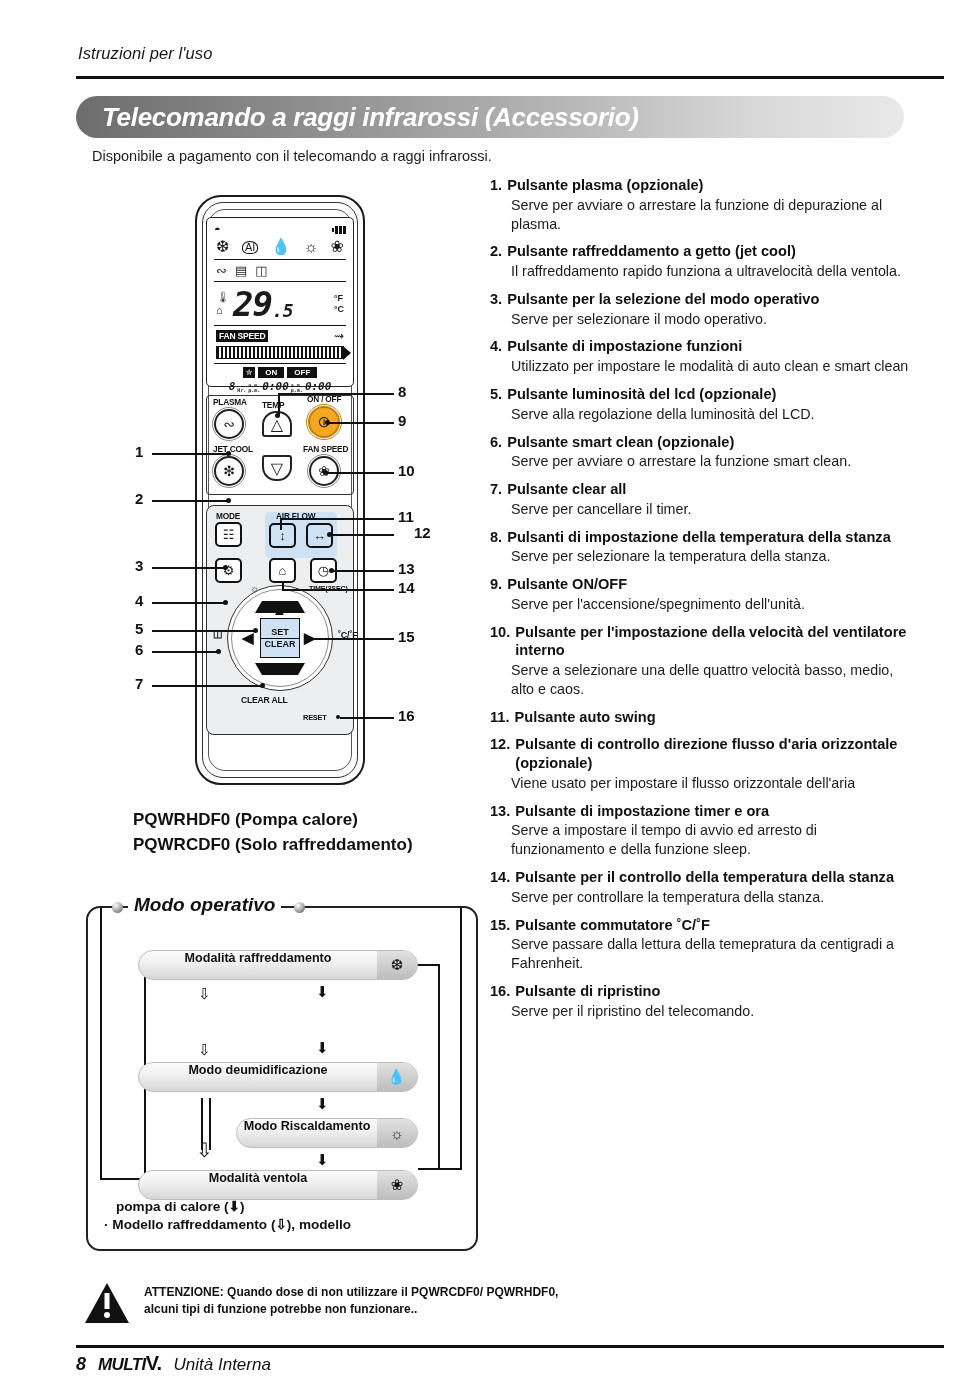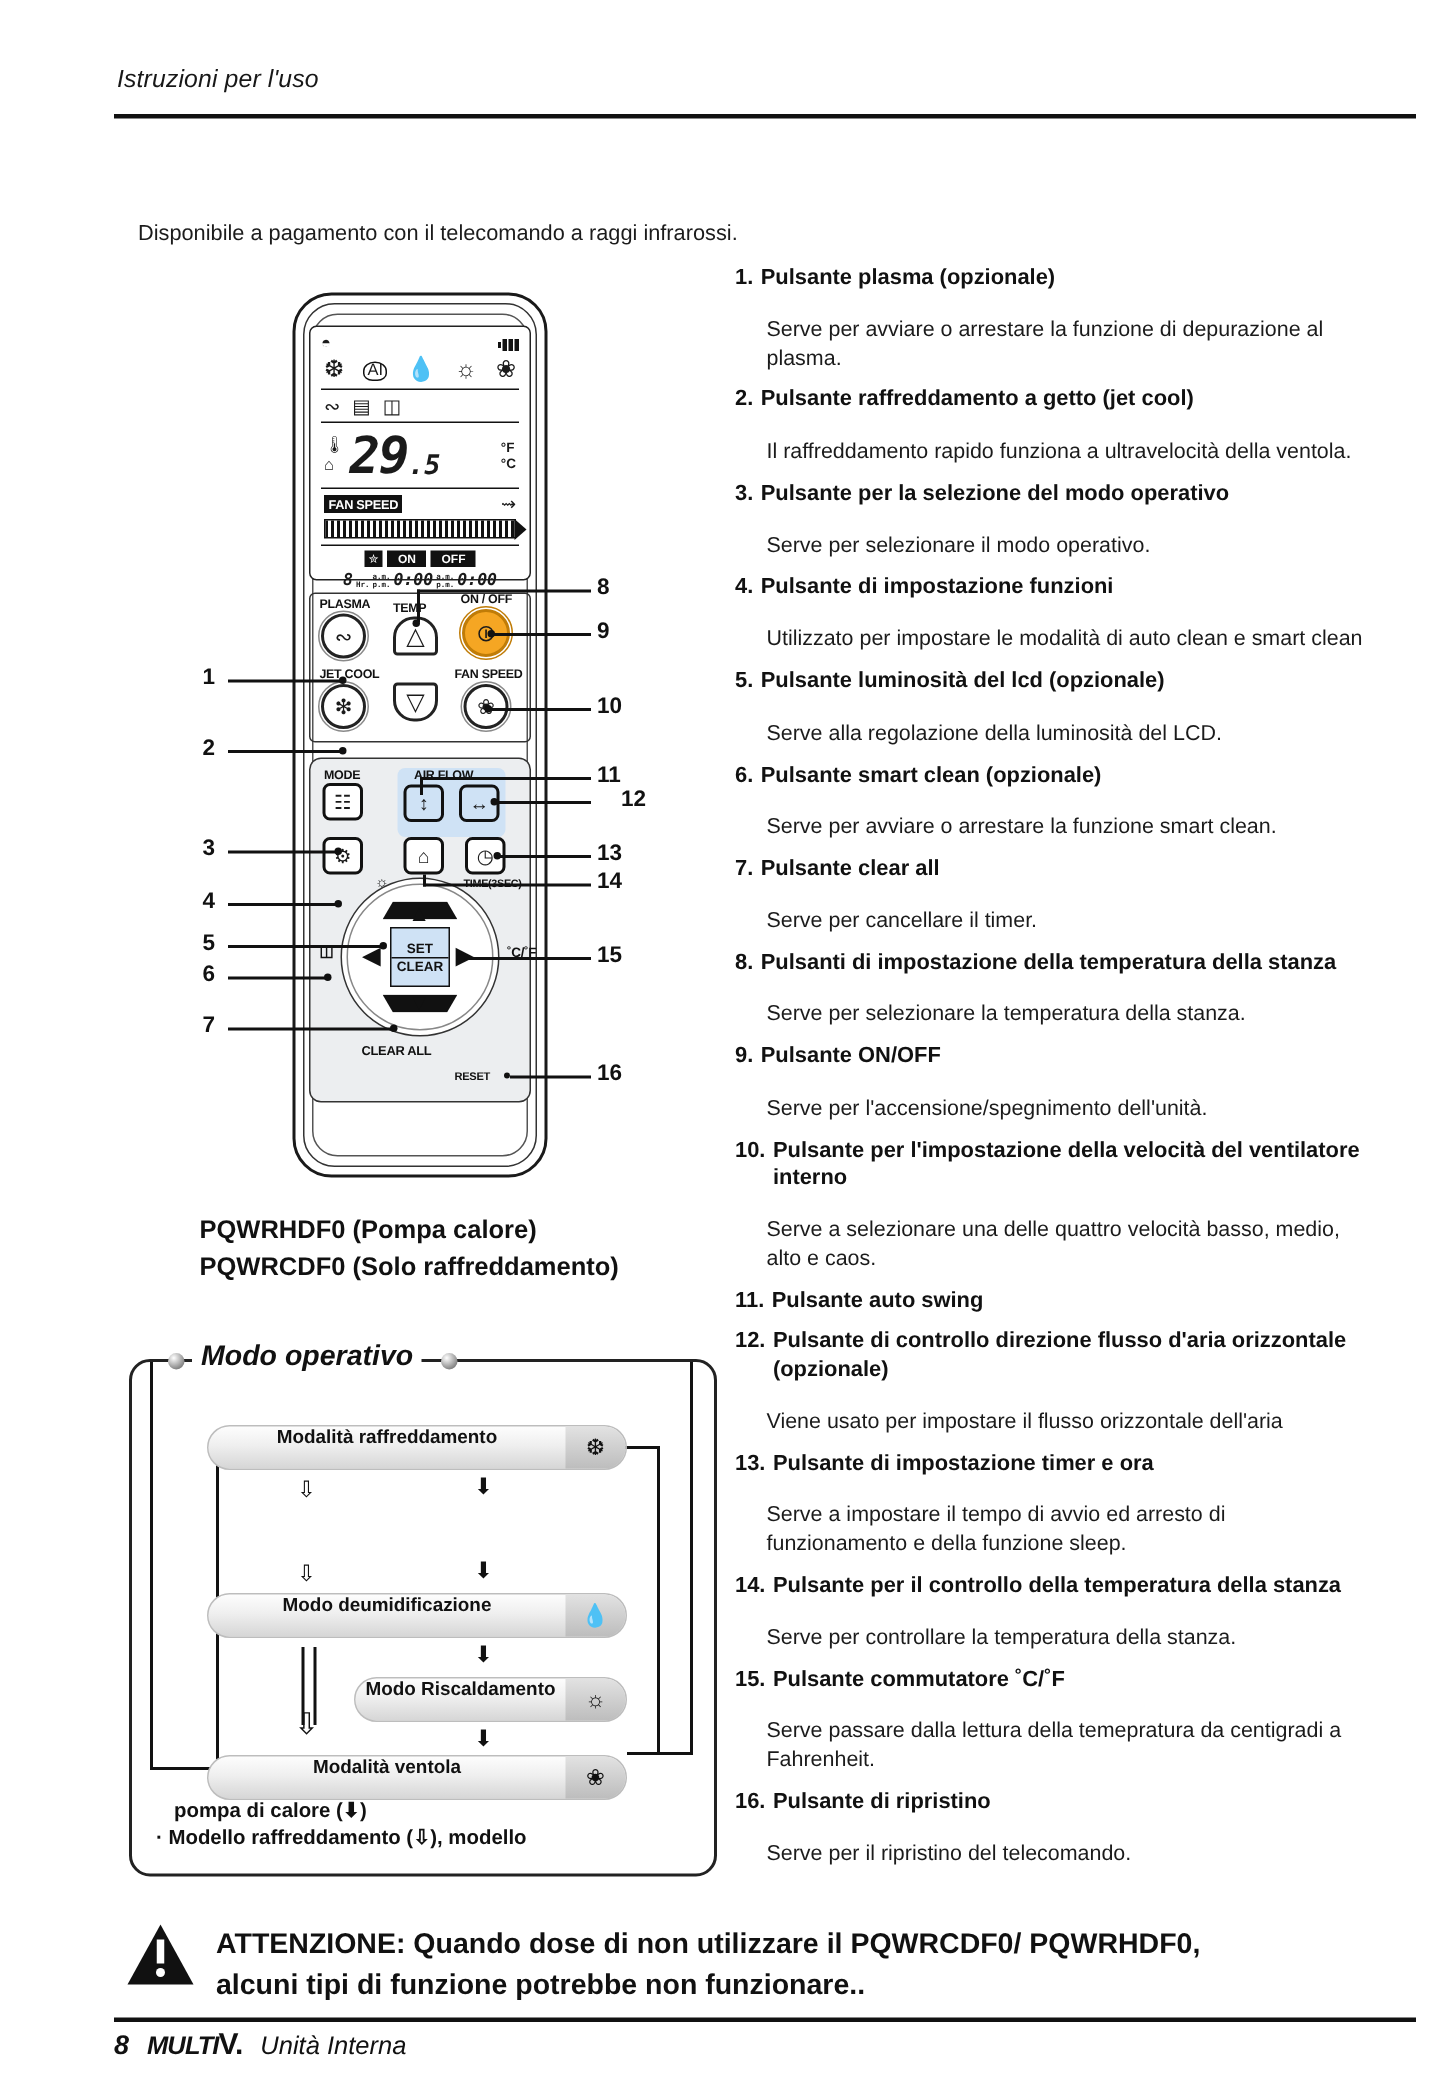--- a/index.html
+++ b/index.html
@@ -43,21 +43,21 @@
   }
   .desc-item { margin-bottom: 9px; }
   .desc-head {
     font-size: 14.6px; font-weight: 700; line-height: 1.28;
     display: flex; gap: 5px; color: #111;
   }
   .desc-head .num { flex: 0 0 auto; }
   .desc-head .txt { flex: 1 1 auto; }
   .desc-body {
     font-size: 14.3px; line-height: 1.32; color: #1b1b1b;
-    padding-left: 21px; margin-top: 16px;
+    padding-left: 21px; margin-top: 1px;
   }
 
   
   .remote-wrap { position: absolute; left: 110px; top: 185px; width: 330px; height: 620px; }
   .remote-body {
     position: absolute; left: 85px; top: 10px; width: 170px; height: 590px;
     border: 2.5px solid #1a1a1a; border-radius: 26px; background: #fff;
   }
   .remote-body:before {
     content:""; position:absolute; left:5px; top:5px; right:5px; bottom:5px;
@@ -237,39 +237,42 @@
 
   
   .caution {
     position:absolute; left:84px; top:1282px; width:850px;
     display:flex; gap:14px; align-items:flex-start;
   }
   .tri {
     position:relative; width:46px; height:42px; flex:0 0 46px;
   }
   .tri svg { display:block; }
-  .caution-txt { font-size:19px; font-weight:700; line-height:1.4; color:#111; padding-top:2px; }
+  .caution-txt { font-size:12px; font-weight:700; line-height:1.4; color:#111; padding-top:2px; }
   .footer-rule {
     position:absolute; left:76px; top:1345px; width:868px; height:3px; background:#111;
   }
   .footer {
     position:absolute; left:76px; top:1352px; display:flex; align-items:baseline; gap:12px;
   }
   .footer .pg { font-size:18px; font-weight:700; font-style:italic; color:#111; }
   .footer .brand { font-size:17px; font-weight:700; font-style:italic; letter-spacing:-.6px; color:#111; }
   .footer .brand .v { font-size:20px; font-weight:700; font-style:normal; }
   .footer .sec { font-size:17px; font-style:italic; color:#111; }
 </style>
 </head>
 <body>
 
 <div class="page">
 
   <div class="running-head">Istruzioni per l'uso</div>
   <div class="head-rule"></div>
+  <div class="title-bar">
+    <span>Telecomando a raggi infrarossi (Accessorio)</span>
+  </div>
   <div class="subtitle">Disponibile a pagamento con il telecomando a raggi infrarossi.</div>
 
   <div class="desc-col" id="descCol">
       <div class="desc-item">
         <div class="desc-head">
           <span class="num">1.</span>
           <span class="txt">Pulsante plasma (opzionale)</span>
         </div>
         <div class="desc-body">Serve per avviare o arrestare la funzione di depurazione al plasma.</div>
       </div>

